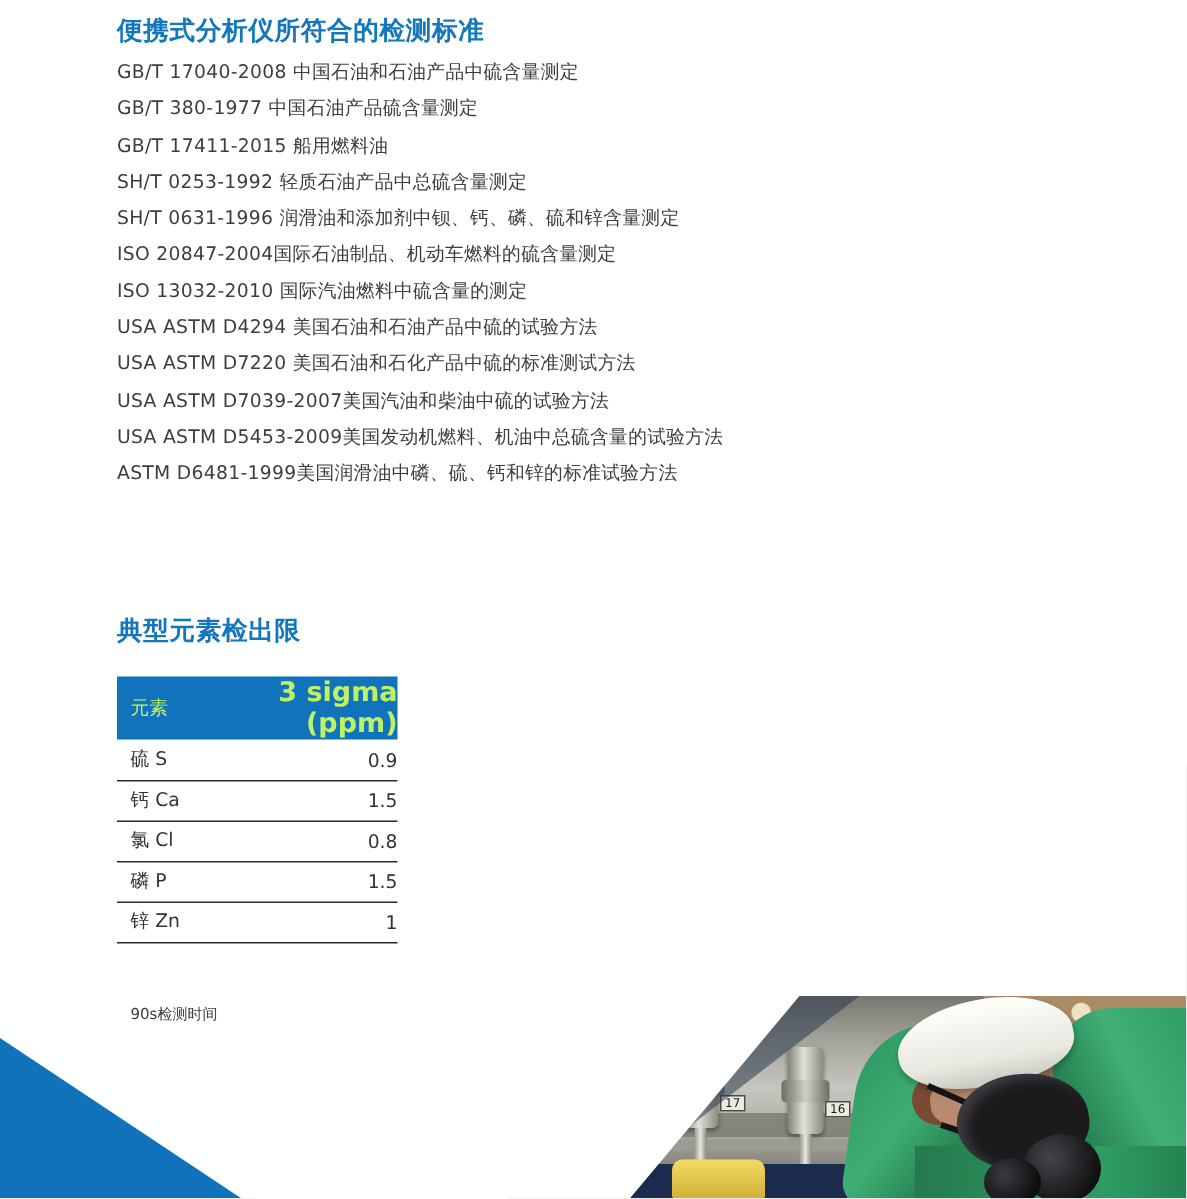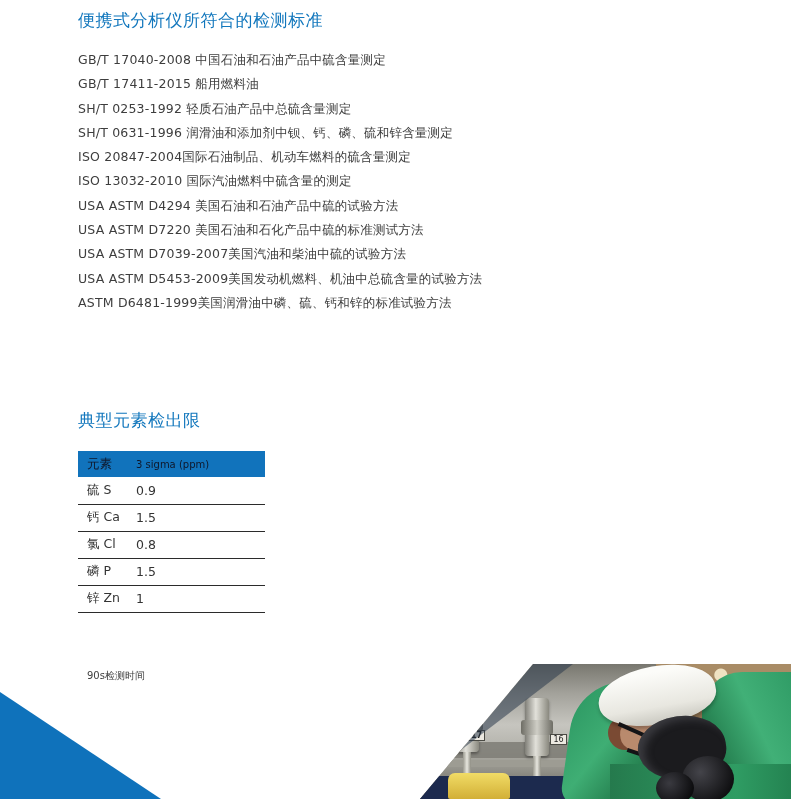--- a/index.html
+++ b/index.html
@@ -5,49 +5,49 @@
   * { margin:0; padding:0; box-sizing:border-box; }
   html,body { background:#e9e9e9; }
   body { font-family:"DejaVu Sans","Liberation Sans",sans-serif; }
   .page {
     position:relative; width:791px; height:799px; background:#ffffff;
     overflow:hidden; margin:0 auto;
   }
   
   .h-title {
     position:absolute; left:78px; color:#1277bd; font-size:17px;
-    font-weight:normal; letter-spacing:0.5px; white-space:nowrap;
+    font-weight:bold; letter-spacing:0.5px; white-space:nowrap;
   }
   #title1 { top:9px; }
   #title2 { top:409px; }
   .standards {
-    position:absolute; left:78px; top:48px; list-style:none;
+    position:absolute; left:78px; top:36px; list-style:none;
   }
   .standards li {
     height:24.3px; line-height:24.3px; font-size:12.5px; color:#3d3d3d;
     white-space:nowrap; letter-spacing:0.2px;
   }
   
   .el-table {
     position:absolute; left:78px; top:451px; width:187px;
     border-collapse:collapse; table-layout:fixed;
   }
   .el-table th {
-    background:#1173bc; color:#0f172a; height:26px; font-size:12.5px;
+    background:#1173bc; color:#bef264; height:26px; font-size:12.5px;
     font-weight:normal; vertical-align:middle;
   }
   .el-table th.c1 { width:58px; text-align:left; padding-left:9px; }
-  .el-table th.c2 { width:129px; text-align:left; font-weight:normal; font-size:10px; }
+  .el-table th.c2 { width:129px; text-align:right; font-weight:bold; font-size:18px; }
   .el-table td {
     height:27px; font-size:12.5px; color:#333333; vertical-align:middle;
     border-bottom:1px solid #2b2b2b;
     margin-top:16px;
   }
   .el-table td.c1 { text-align:left; padding-left:9px; }
-  .el-table td.c2 { text-align:left; }
+  .el-table td.c2 { text-align:right; }
   .table-note {
     position:absolute; left:87px; top:669px; font-size:10px; color:#3d3d3d;
   }
   
   .tri-blue {
     position:absolute; left:0; top:692px; width:161px; height:107px;
     background:#0f72bb; clip-path:polygon(0 0, 100% 100%, 0 100%);
   }
   
   .photo {
@@ -151,20 +151,21 @@
 </style>
 </head>
 <body>
 
 <div class="page">
 
   <div class="h-title" id="title1">便携式分析仪所符合的检测标准</div>
 
   <ul class="standards">
     <li>GB/T 17040-2008 中国石油和石油产品中硫含量测定</li>
+    <li>GB/T 380-1977 中国石油产品硫含量测定</li>
     <li>GB/T 17411-2015 船用燃料油</li>
     <li>SH/T 0253-1992 轻质石油产品中总硫含量测定</li>
     <li>SH/T 0631-1996 润滑油和添加剂中钡、钙、磷、硫和锌含量测定</li>
     <li>ISO 20847-2004国际石油制品、机动车燃料的硫含量测定</li>
     <li>ISO 13032-2010 国际汽油燃料中硫含量的测定</li>
     <li>USA ASTM D4294 美国石油和石油产品中硫的试验方法</li>
     <li>USA ASTM D7220 美国石油和石化产品中硫的标准测试方法</li>
     <li>USA ASTM D7039-2007美国汽油和柴油中硫的试验方法</li>
     <li>USA ASTM D5453-2009美国发动机燃料、机油中总硫含量的试验方法</li>
     <li>ASTM D6481-1999美国润滑油中磷、硫、钙和锌的标准试验方法</li>
@@ -218,21 +219,21 @@
     </div>
     <div class="nozzle" style="left:105px; top:34px;">
       <div class="collar"></div>
       <div class="tip"></div>
     </div>
     <div class="nozzle" style="left:172px; top:38px;">
       <div class="collar"></div>
       <div class="tip"></div>
     </div>
 
-    <div class="chip" style="left:48px;  top:66px;font-weight:bold;">17</div>
+    <div class="chip" style="left:60px;  top:66px;">17</div>
     <div class="chip" style="left:130px; top:70px;">16</div>
     <div class="chip" style="left:198px; top:74px;">15</div>
 
     <div class="ph-jugbed"></div>
     <div class="jug" style="left:28px;  width:62px;"></div>
     <div class="jug" style="left:158px; width:66px;"></div>
 
     <div class="ph-rock"></div>
 
     <div class="suit-left"></div>

